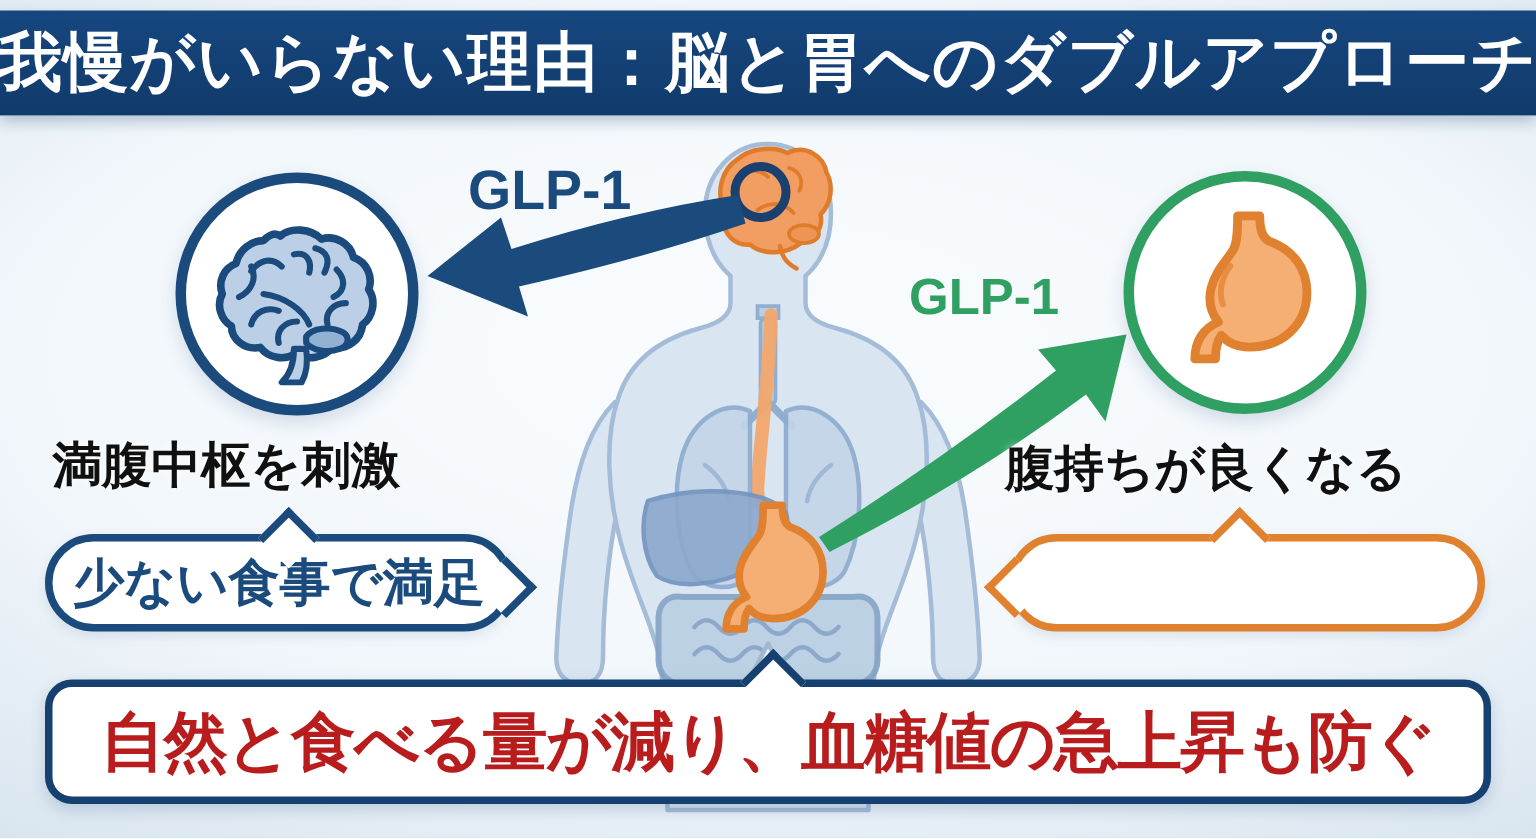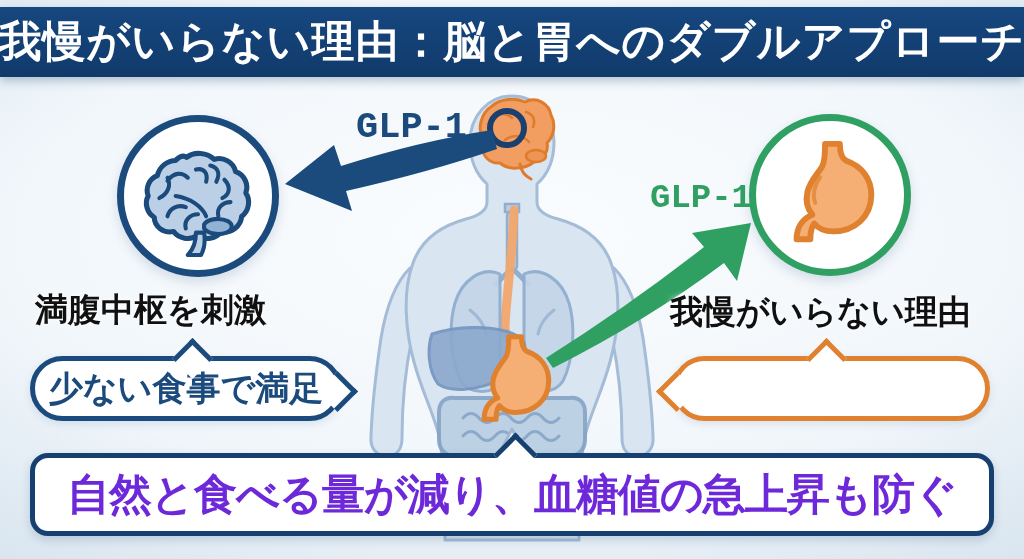--- a/index.html
+++ b/index.html
@@ -1,39 +1,39 @@
 <!DOCTYPE html>
 <html style="--navy: #1b4a7d; --navy-dark: #16406f; --header-navy: #16477f; --header-navy-dark: #113a6b; --green: #2fa062; --orange: #e0812f; --organ-fill-orange: #f5ae74; --body-blue: #d9e5f1; --body-outline: #a4bcd7;"><head>
 <meta charset="utf-8">
 <style>
   html,body { margin:0; padding:0; background:#ffffff; }
   .stage {
     position:relative; width:1024px; height:559px; overflow:hidden;
-    font-family:Liberation Mono, monospace;
+    font-family:Liberation Sans, sans-serif;
     background: radial-gradient(125% 105% at 50% 42%, #fafcfe 0%, #f2f7fb 38%, #e2ecf4 72%, #d2e1ee 100%);
   }
   .stage::after{ content:""; position:absolute; inset:0; pointer-events:none;
     background: radial-gradient(90% 80% at 50% 45%, rgba(255,255,255,0) 55%, rgba(167,193,216,0.25) 100%); }
 
   
   .header-band{
     position:absolute; left:0; right:0; top:7px; height:70px; z-index:6;
     background:linear-gradient(var(--header-navy,#16477f), var(--header-navy-dark,#113a6b));
     display:flex; align-items:center; justify-content:center;
     box-shadow:0 4px 9px rgba(16,56,104,.28);
   }
   .header-band span{
     color:#ffffff; font-size:43px; font-weight:900; letter-spacing:1px; white-space:nowrap;
   }
 
   
   svg.art{ position:absolute; left:0; top:0; z-index:1; }
 
   
-  .glp1{ position:absolute; z-index:4; font-weight:900; white-space:nowrap;margin-left:44px; }
+  .glp1{ position:absolute; z-index:4; font-weight:900; white-space:nowrap; }
   .glp1.left{ left:312px; top:106px; font-size:37px; color:var(--navy,#1b4a7d); }
   .glp1.right{ left:606px; top:179px; font-size:34px; color:var(--green,#2fa062); }
 
   
   .organ-circle{
     position:absolute; border-radius:50%; background:#ffffff; box-sizing:border-box;
     display:flex; align-items:center; justify-content:center; z-index:3;
     box-shadow:0 5px 12px rgba(30,70,120,.16);
   }
   .organ-circle.brain{ left:117px; top:115px; width:162px; height:162px; border:7px solid var(--navy,#1b4a7d); }
@@ -68,21 +68,21 @@
   .bubble.left .ptr.up{ left:143px; }
   .bubble.right .ptr.up{ left:135px; }
 
   
   .bottom-banner{
     position:absolute; left:30px; top:453px; width:964px; height:83px; box-sizing:border-box;
     background:#ffffff; border:5px solid var(--navy-dark,#16406f); border-radius:18px;
     display:flex; align-items:center; justify-content:center; z-index:5;
     box-shadow:0 4px 10px rgba(20,60,110,.18);
   }
-  .bottom-banner span{ font-weight:900; font-size:43px; color:#6d28d9; letter-spacing:-1px; white-space:nowrap; }
+  .bottom-banner span{ font-weight:900; font-size:43px; color:#b91c1c; letter-spacing:-1px; white-space:nowrap; }
   .bottom-banner .notch{
     position:absolute; top:-19px; left:465px; width:26px; height:26px; background:#fff;
     transform:rotate(45deg); border-top:5px solid var(--navy-dark,#16406f);
     border-left:5px solid var(--navy-dark,#16406f);
   }
 </style>
 </head>
 <body>
 
 <div class="stage">
@@ -155,21 +155,21 @@
   </div>
 
   <div class="organ-circle stomach">
     <svg width="118" height="118" viewBox="0 0 120 120">
       <path d="M55 8 L70 8 C70 16 71 22 76 25 C93 31 102 44 102 60 C102 82 85 97 63 97 C55 97 48 94 44 89 C41 93 40 98 40 105 L26 105 C26 93 32 84 42 80 C37 74 35 66 37 57 C40 45 48 38 52 31 C55 26 55 17 55 8 Z" fill="#f5ae74" stroke="#e0812f" stroke-width="6" stroke-linejoin="round" stroke-linecap="round"></path>
       <path d="M50 42 C44 50 42 60 45 68" fill="none" stroke="#e0812f" stroke-width="4" stroke-linecap="round" opacity="0.7"></path>
     </svg>
   </div>
 
   <div class="caption left">満腹中枢を刺激</div>
-  <div class="caption right">我慢がいらない理由</div>
+  <div class="caption right">腹持ちが良くなる</div>
 
   <div class="bubble left">
     <div class="ptr up"></div>
     <div class="ptr rightward"></div>
     <span>少ない食事で満足</span>
   </div>
 
   <div class="bubble right">
     <div class="ptr up"></div>
     <div class="ptr leftward"></div>

